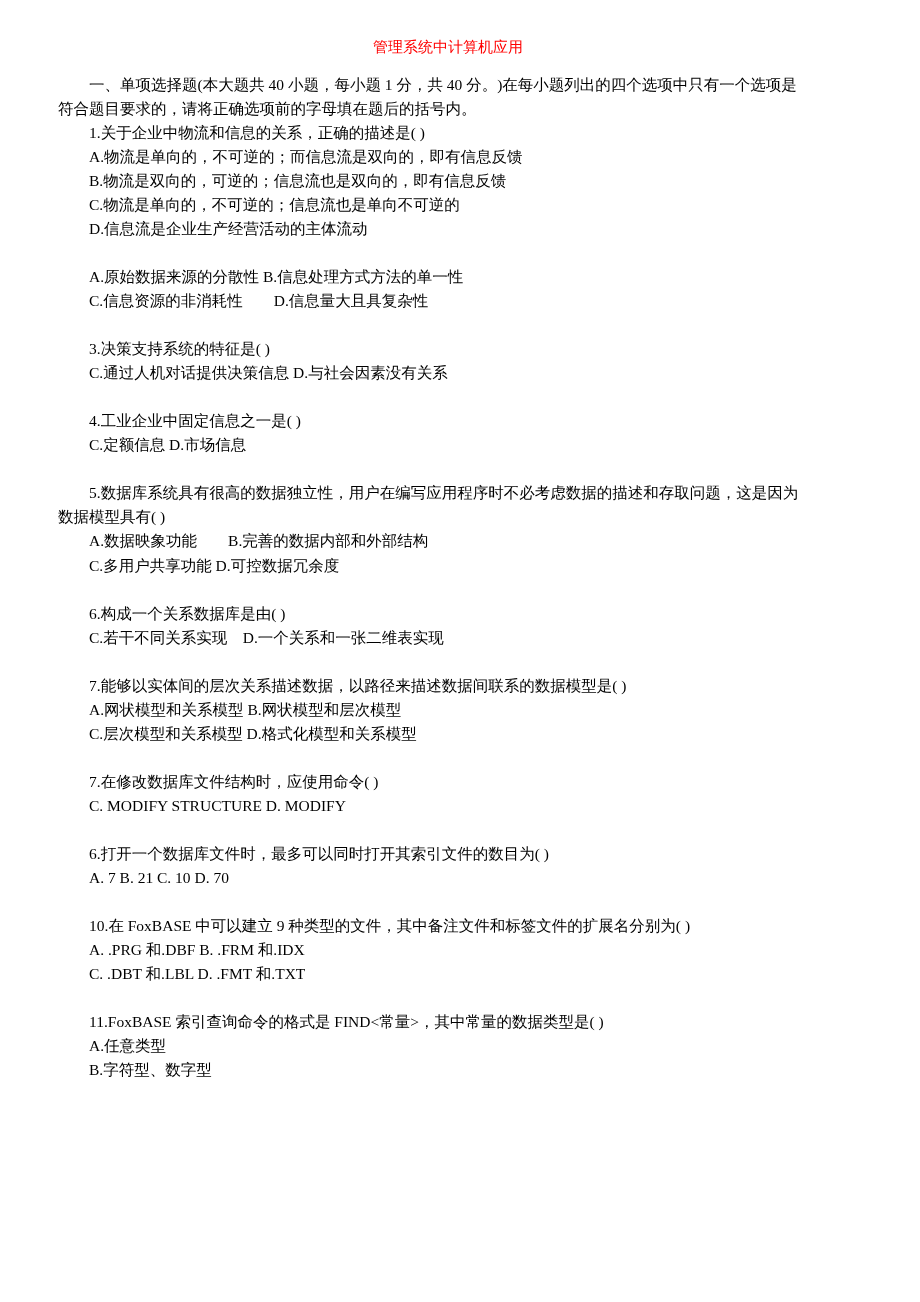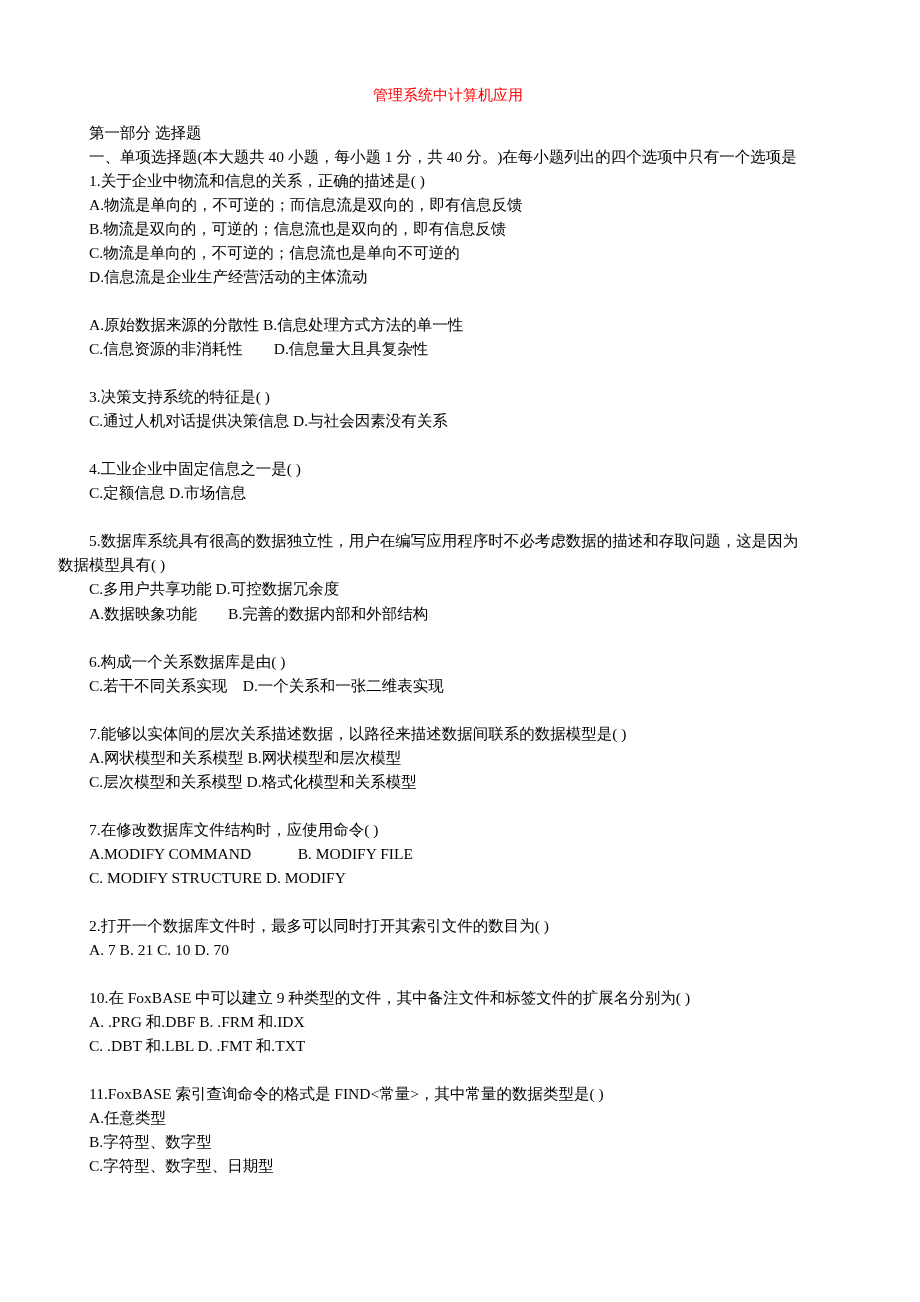--- a/index.html
+++ b/index.html
@@ -12,21 +12,20 @@
     font-family: "SimSun", "宋体", serif;
     font-size: 15.5px;
     color: #000;
     line-height: 1.55;
     box-sizing: border-box;
   }
   .page {
     padding-top: 36px;
     padding-left: 58px;
     padding-right: 82px;
-    margin-top: 48px;
   }
   .title {
     text-align: center;
     color: #ff0000;
     font-size: 15px;
     margin-bottom: 14px;
   }
   .para {
     text-indent: 2em;
     margin: 0;
@@ -39,58 +38,56 @@
   .blank {
     height: 24px;
   }
 </style>
 </head>
 <body>
 
 <div class="page">
   <div class="title">管理系统中计算机应用</div>
   <div id="body-lines">
-      <p class="para">第一部分 选择题</p>
       <p class="para">一、单项选择题(本大题共 40 小题，每小题 1 分，共 40 分。)在每小题列出的四个选项中只有一个选项是</p>
+      <p class="no-indent">符合题目要求的，请将正确选项前的字母填在题后的括号内。</p>
       <p class="para">1.关于企业中物流和信息的关系，正确的描述是( )</p>
       <p class="para">A.物流是单向的，不可逆的；而信息流是双向的，即有信息反馈</p>
       <p class="para">B.物流是双向的，可逆的；信息流也是双向的，即有信息反馈</p>
       <p class="para">C.物流是单向的，不可逆的；信息流也是单向不可逆的</p>
       <p class="para">D.信息流是企业生产经营活动的主体流动</p>
       <div class="blank"></div>
       <p class="para">A.原始数据来源的分散性 B.信息处理方式方法的单一性</p>
       <p class="para">C.信息资源的非消耗性  D.信息量大且具复杂性</p>
       <div class="blank"></div>
       <p class="para">3.决策支持系统的特征是( )</p>
       <p class="para">C.通过人机对话提供决策信息 D.与社会因素没有关系</p>
       <div class="blank"></div>
       <p class="para">4.工业企业中固定信息之一是( )</p>
       <p class="para">C.定额信息 D.市场信息</p>
       <div class="blank"></div>
       <p class="para">5.数据库系统具有很高的数据独立性，用户在编写应用程序时不必考虑数据的描述和存取问题，这是因为</p>
       <p class="no-indent">数据模型具有( )</p>
+      <p class="para">A.数据映象功能  B.完善的数据内部和外部结构</p>
       <p class="para">C.多用户共享功能 D.可控数据冗余度</p>
-      <p class="para">A.数据映象功能  B.完善的数据内部和外部结构</p>
       <div class="blank"></div>
       <p class="para">6.构成一个关系数据库是由( )</p>
       <p class="para">C.若干不同关系实现 D.一个关系和一张二维表实现</p>
       <div class="blank"></div>
       <p class="para">7.能够以实体间的层次关系描述数据，以路径来描述数据间联系的数据模型是( )</p>
       <p class="para">A.网状模型和关系模型 B.网状模型和层次模型</p>
       <p class="para">C.层次模型和关系模型 D.格式化模型和关系模型</p>
       <div class="blank"></div>
       <p class="para">7.在修改数据库文件结构时，应使用命令( )</p>
-      <p class="para">A.MODIFY COMMAND   B. MODIFY FILE</p>
       <p class="para">C. MODIFY STRUCTURE D. MODIFY</p>
       <div class="blank"></div>
-      <p class="para">2.打开一个数据库文件时，最多可以同时打开其索引文件的数目为( )</p>
+      <p class="para">6.打开一个数据库文件时，最多可以同时打开其索引文件的数目为( )</p>
       <p class="para">A. 7 B. 21 C. 10 D. 70</p>
       <div class="blank"></div>
       <p class="para">10.在 FoxBASE 中可以建立 9 种类型的文件，其中备注文件和标签文件的扩展名分别为( )</p>
       <p class="para">A. .PRG 和.DBF B. .FRM 和.IDX</p>
       <p class="para">C. .DBT 和.LBL D. .FMT 和.TXT</p>
       <div class="blank"></div>
       <p class="para">11.FoxBASE 索引查询命令的格式是 FIND&lt;常量&gt;，其中常量的数据类型是( )</p>
       <p class="para">A.任意类型</p>
       <p class="para">B.字符型、数字型</p>
-      <p class="para">C.字符型、数字型、日期型</p>
     </div>
 </div>
 
 </body></html>

